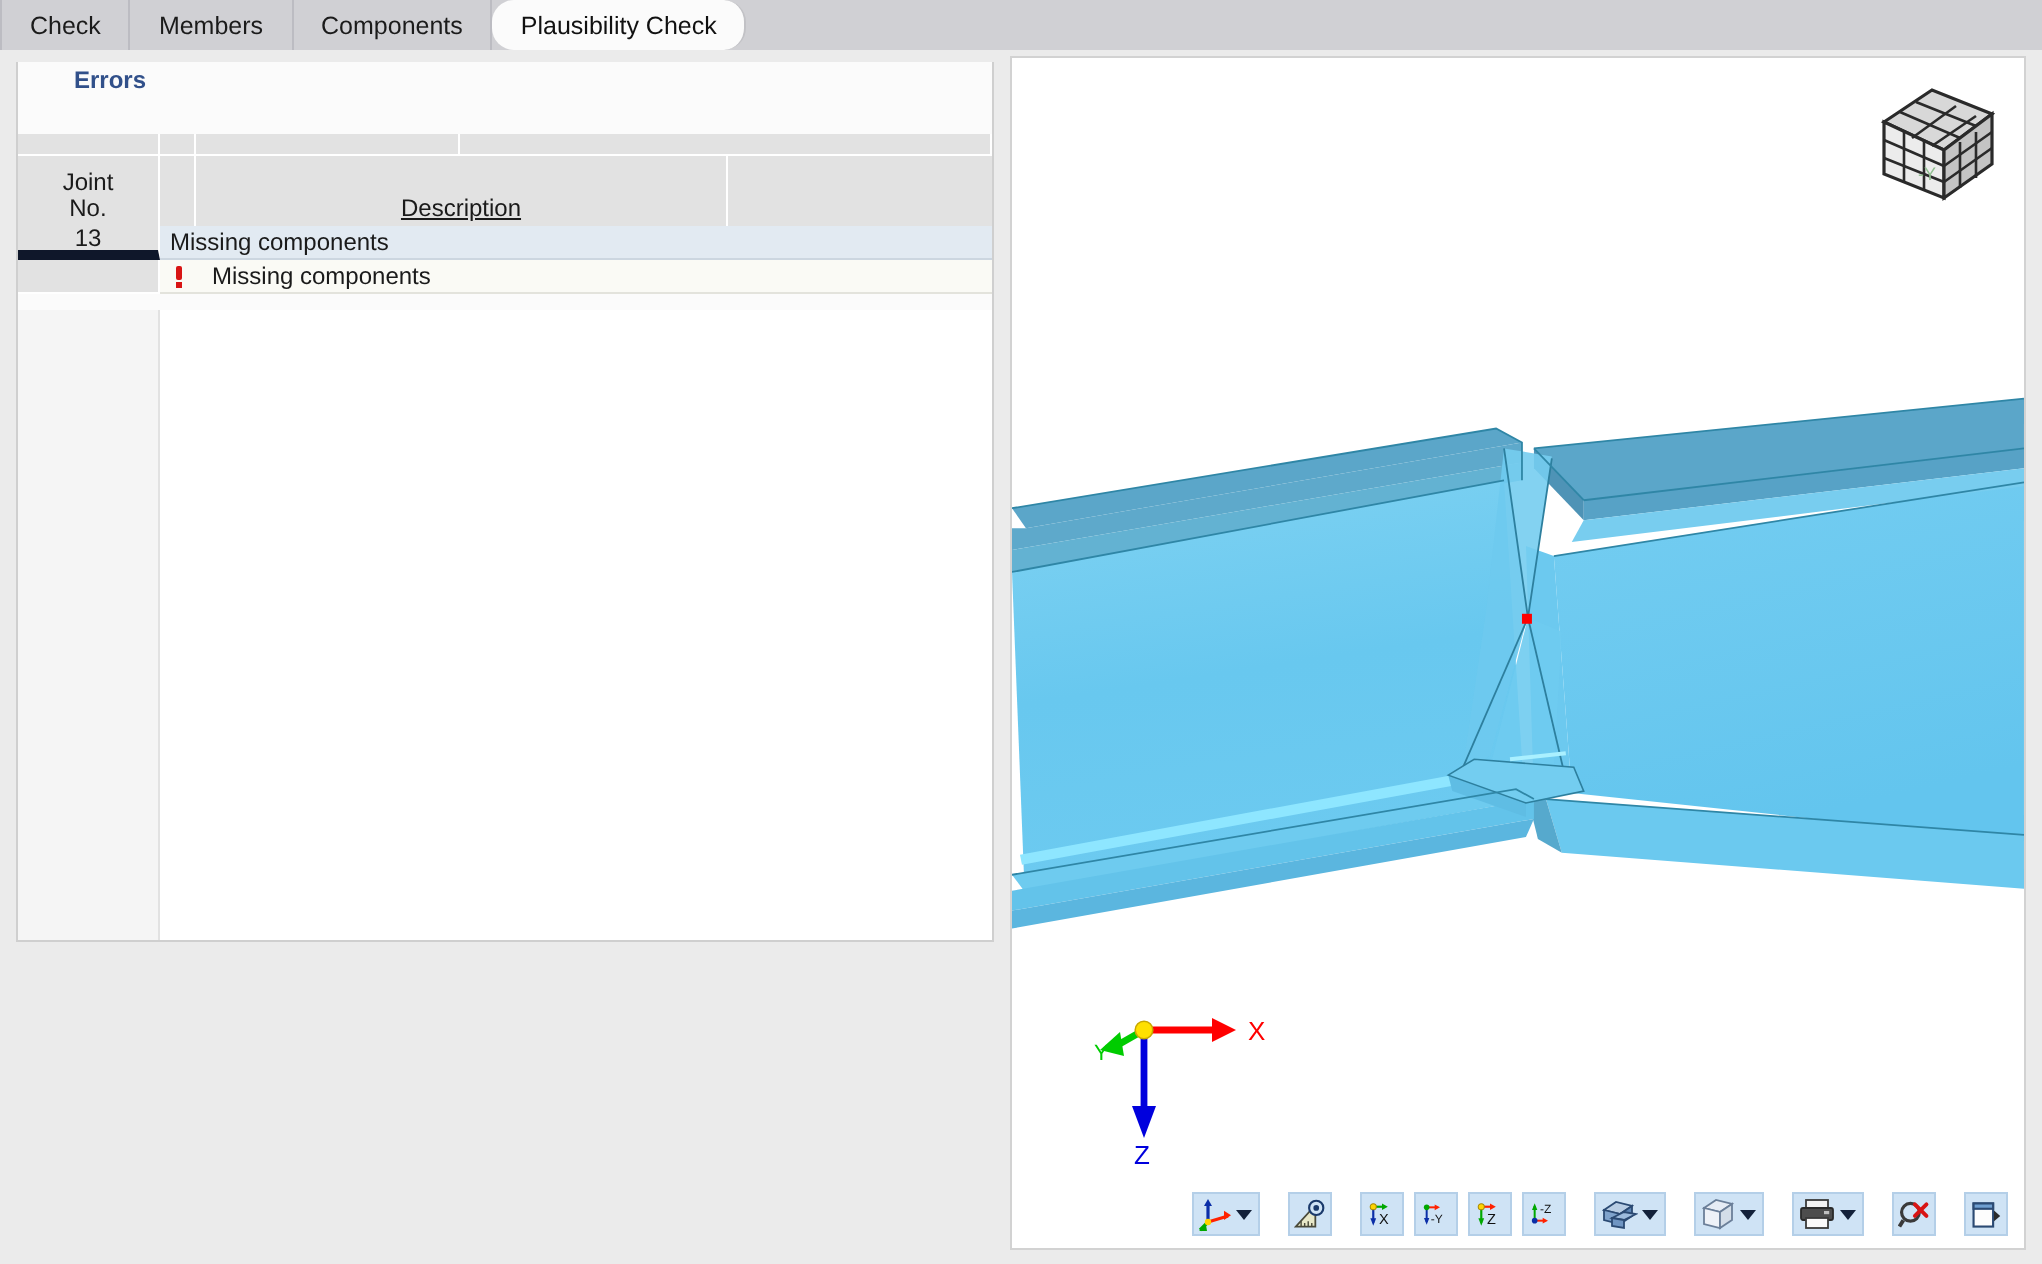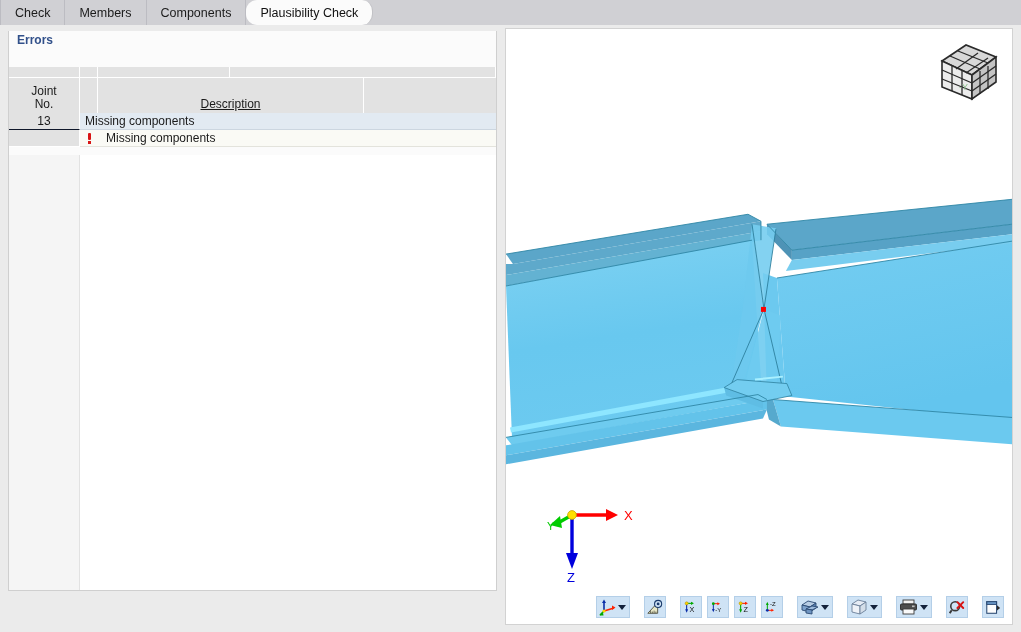--- a/index.html
+++ b/index.html
@@ -35,25 +35,26 @@
   .tab.active {
     background: #fbfbfb;
     color: #111;
     border-right: 1px solid #c2c2c6;
     border-radius: 11px;
   }
 
   
   #left-panel {
     position: absolute; left: 8px; top: 31px;
-    width: 489px; height: 560px;
+    width: 489px; height: 440px;
     background: #fbfbfb;
     border: 1px solid #cfcfcf;
     border-top: none;
     overflow: hidden;
+    padding-left: 20px;
   }
   #errors-caption {
     height: 18px;
     line-height: 18px;
     padding-left: 8px;
     font-size: 12px;
     font-weight: bold;
     color: #31508a;
     background: #fbfbfb;
   }
@@ -88,21 +89,21 @@
   .col-comp    { width: 132px; flex: 0 0 132px; }
   .col-desc    { width: 266px; flex: 0 0 266px; text-decoration: underline; }
 
   .grid-row { display: flex; height: 17px; }
   .grid-row .rc {
     height: 17px;
     display: flex; align-items: center;
     font-size: 12px;
     overflow: hidden; white-space: nowrap;
   }
-  .rc.num { justify-content: center; background: #e2e2e2; border-right:1px solid #fff; border-bottom:1px solid #0f172a; }
+  .rc.num { justify-content: center; background: #e2e2e2; border-right:1px solid #fff; border-bottom:5px solid #0f172a; }
   .rc.blankno { background: #e2e2e2; border-right:1px solid #fff; border-bottom:1px solid #fff; }
 
   
   .row-group .span {
     flex: 1 1 auto;
     background: #e2eaf2;
     border-bottom: 1px solid #ccd6e0;
     padding-left: 5px;
   }
   

